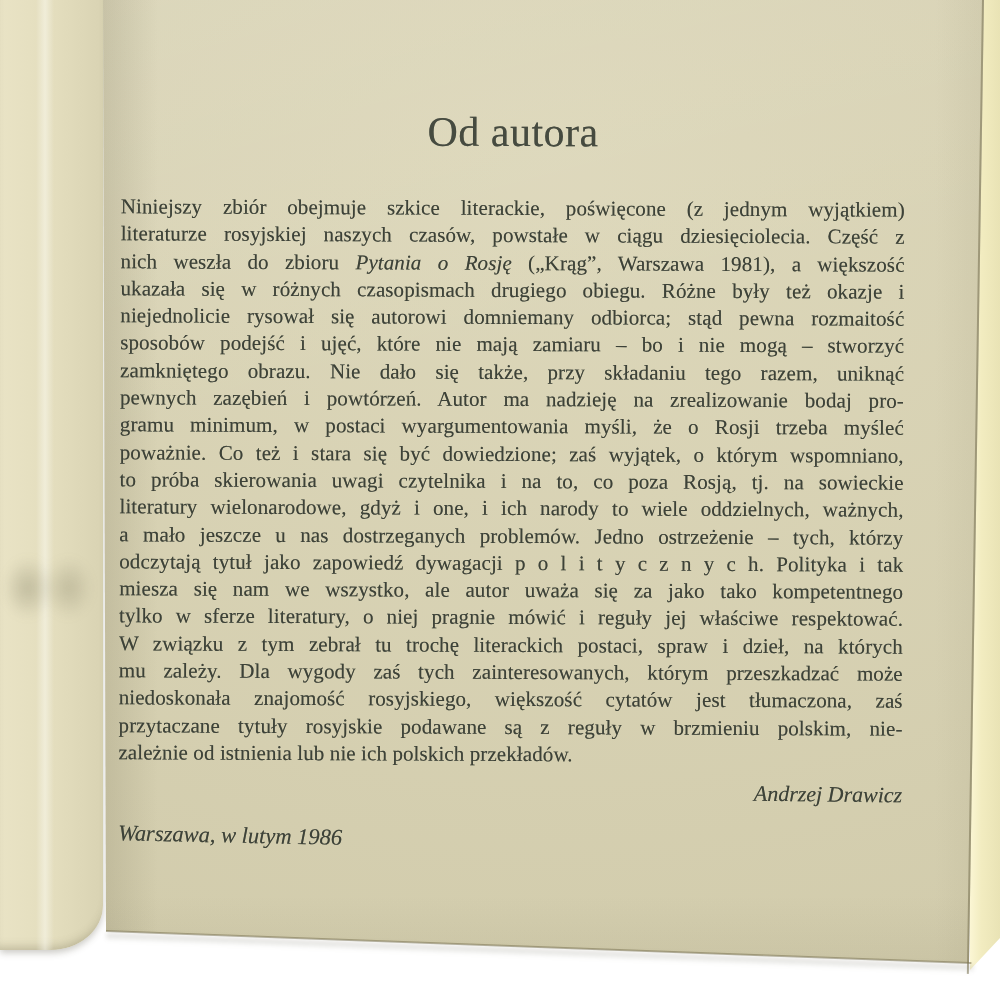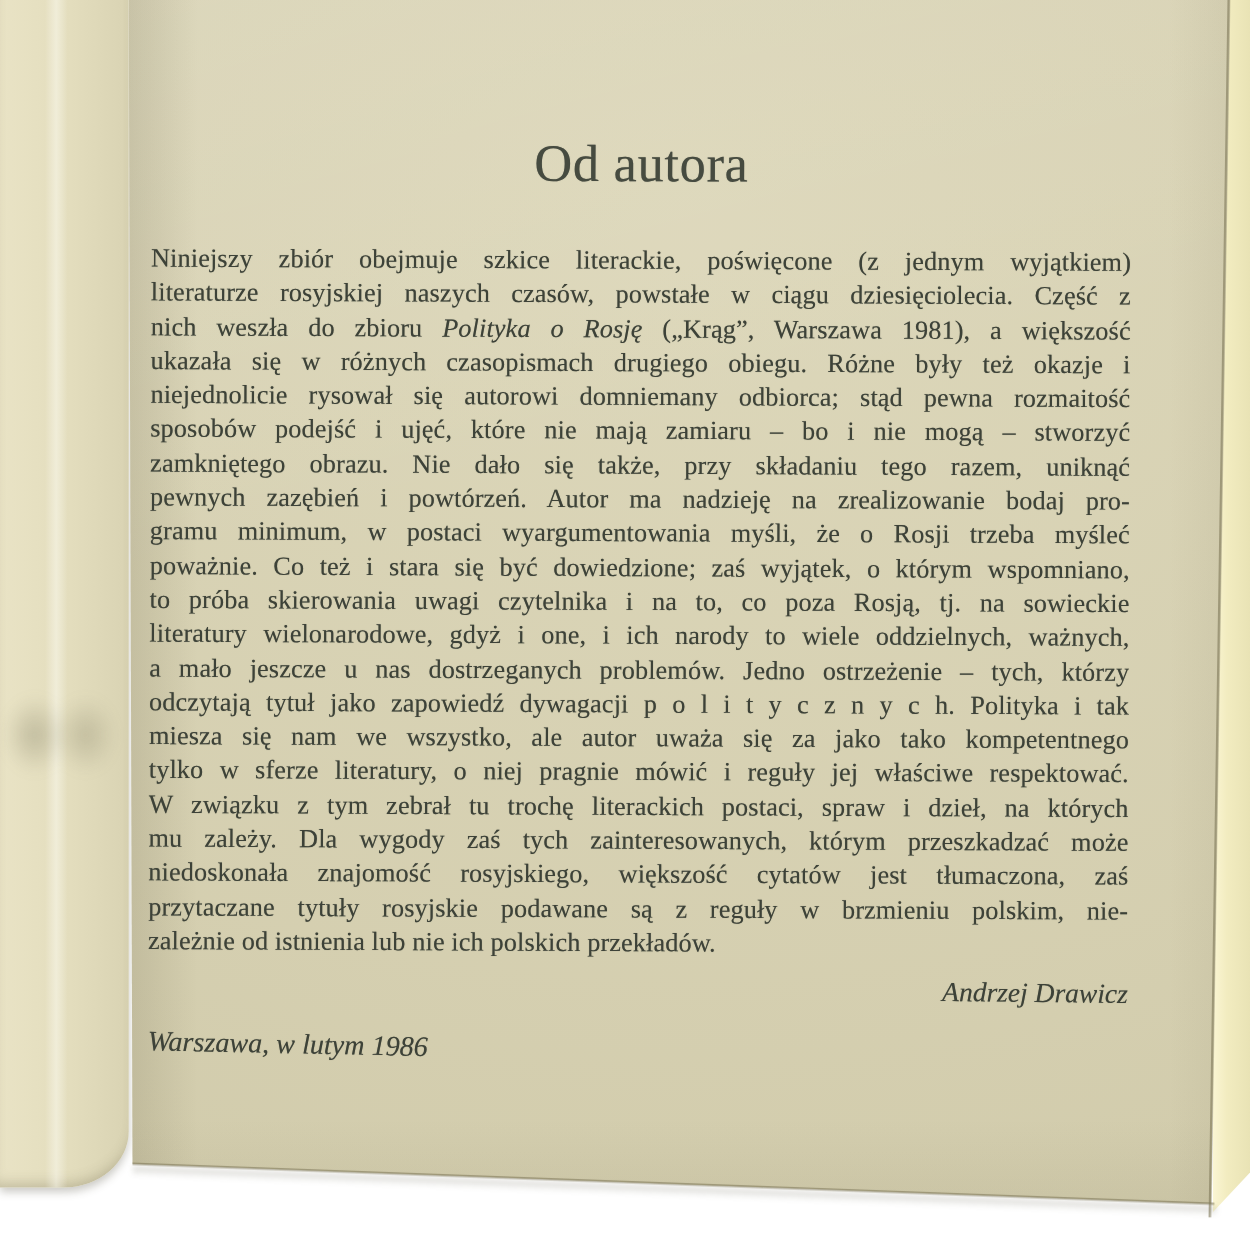--- a/index.html
+++ b/index.html
@@ -121,21 +121,21 @@
 
   <div class="edge-right"></div>
   <div class="edge-bottom"></div>
   <div class="edge-bottom-shadow"></div>
 
   <div class="text-layer">
     <h1 class="title">Od autora</h1>
     <div class="body">
         <div class="line"><span>Niniejszy zbiór obejmuje szkice literackie, poświęcone (z jednym wyjątkiem)</span></div>
         <div class="line"><span>literaturze rosyjskiej naszych czasów, powstałe w ciągu dziesięciolecia. Część z</span></div>
-        <div class="line"><span>nich weszła do zbioru </span><span class="it">Polityka o Rosję</span><span> („Krąg”, Warszawa 1981), a większość</span></div>
+        <div class="line"><span>nich weszła do zbioru </span><span class="it">Pytania o Rosję</span><span> („Krąg”, Warszawa 1981), a większość</span></div>
         <div class="line"><span>ukazała się w różnych czasopismach drugiego obiegu. Różne były też okazje i</span></div>
         <div class="line"><span>niejednolicie rysował się autorowi domniemany odbiorca; stąd pewna rozmaitość</span></div>
         <div class="line"><span>sposobów podejść i ujęć, które nie mają zamiaru – bo i nie mogą – stworzyć</span></div>
         <div class="line"><span>zamkniętego obrazu. Nie dało się także, przy składaniu tego razem, uniknąć</span></div>
         <div class="line"><span>pewnych zazębień i powtórzeń. Autor ma nadzieję na zrealizowanie bodaj pro-</span></div>
         <div class="line"><span>gramu minimum, w postaci wyargumentowania myśli, że o Rosji trzeba myśleć</span></div>
         <div class="line"><span>poważnie. Co też i stara się być dowiedzione; zaś wyjątek, o którym wspomniano,</span></div>
         <div class="line"><span>to próba skierowania uwagi czytelnika i na to, co poza Rosją, tj. na sowieckie</span></div>
         <div class="line"><span>literatury wielonarodowe, gdyż i one, i ich narody to wiele oddzielnych, ważnych,</span></div>
         <div class="line"><span>a mało jeszcze u nas dostrzeganych problemów. Jedno ostrzeżenie – tych, którzy</span></div>

